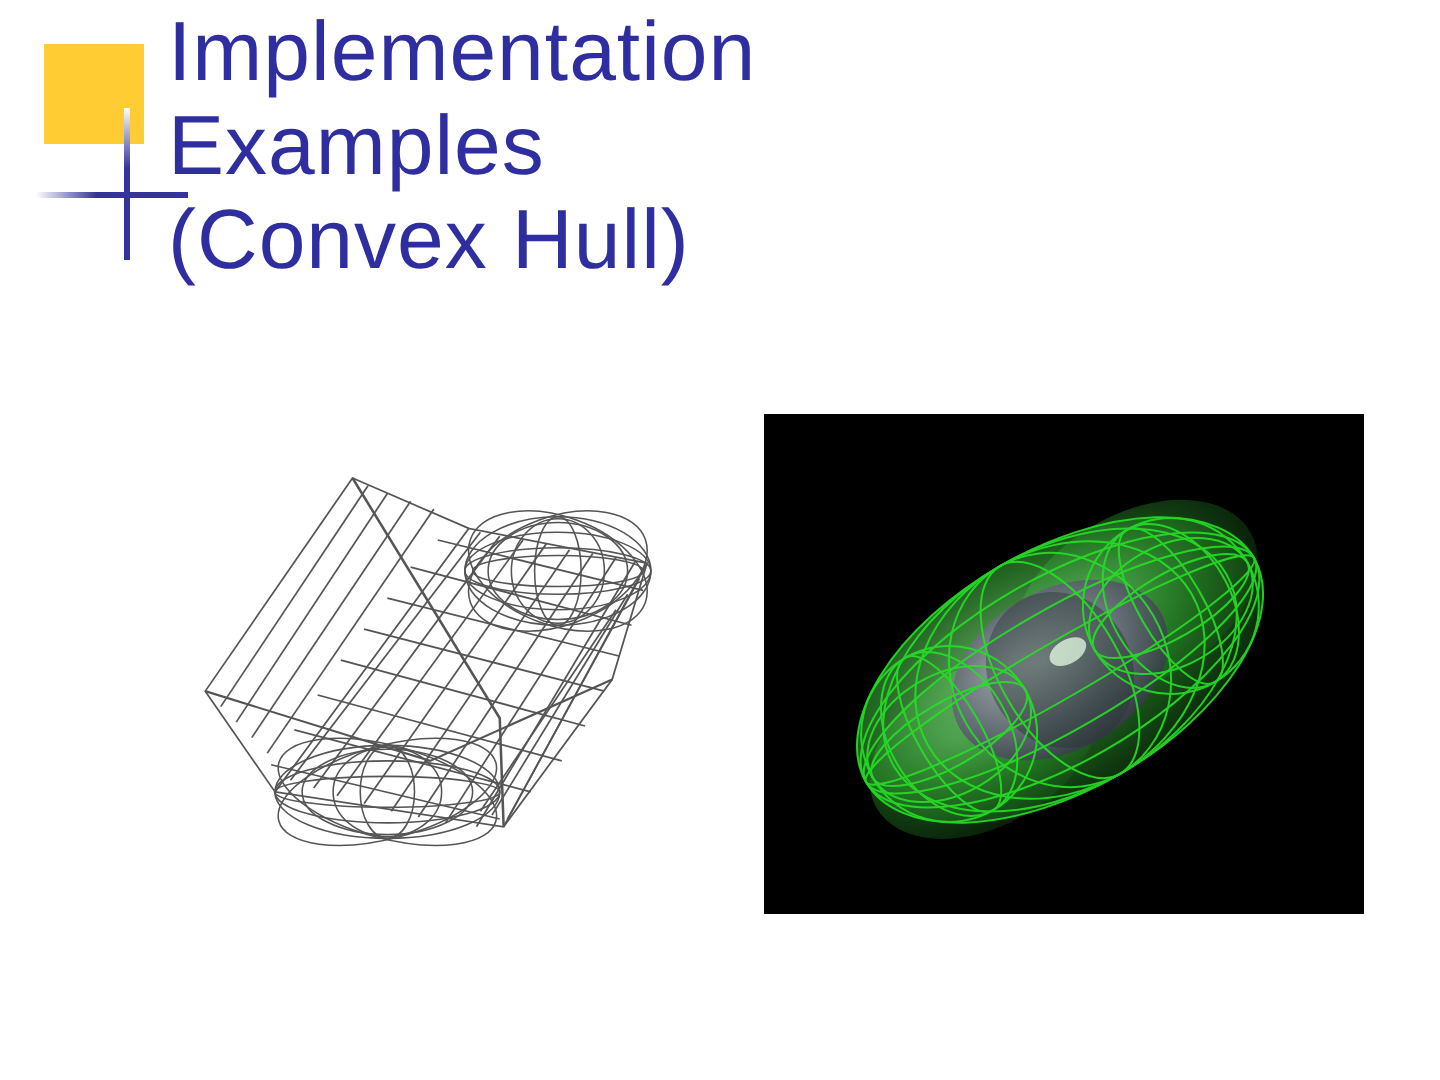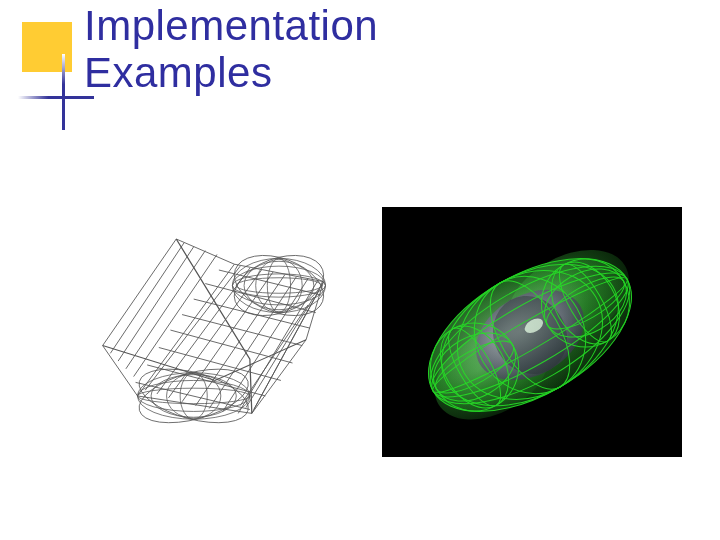--- a/index.html
+++ b/index.html
@@ -90,20 +90,21 @@
 <div class="slide">
 
   <div class="title-decor">
     <div class="decor-square"></div>
     <div class="decor-hline"></div>
     <div class="decor-vline"></div>
   </div>
 
   <div class="title">
     <span>Implementation Examples</span><br>
+    <span>(Convex Hull)</span>
   </div>
 
   <div class="content">
 
     <div class="fig" title="Grayscale wireframe drawing of the convex hull of two overlapping ellipsoids, shown as a dense quad mesh on white background.">
       <svg viewBox="0 0 320 260" width="310" height="260">
         <g fill="none" stroke="#555" stroke-width="0.8">
 
           <g>
             <ellipse cx="226" cy="82" rx="48" ry="28"></ellipse>

